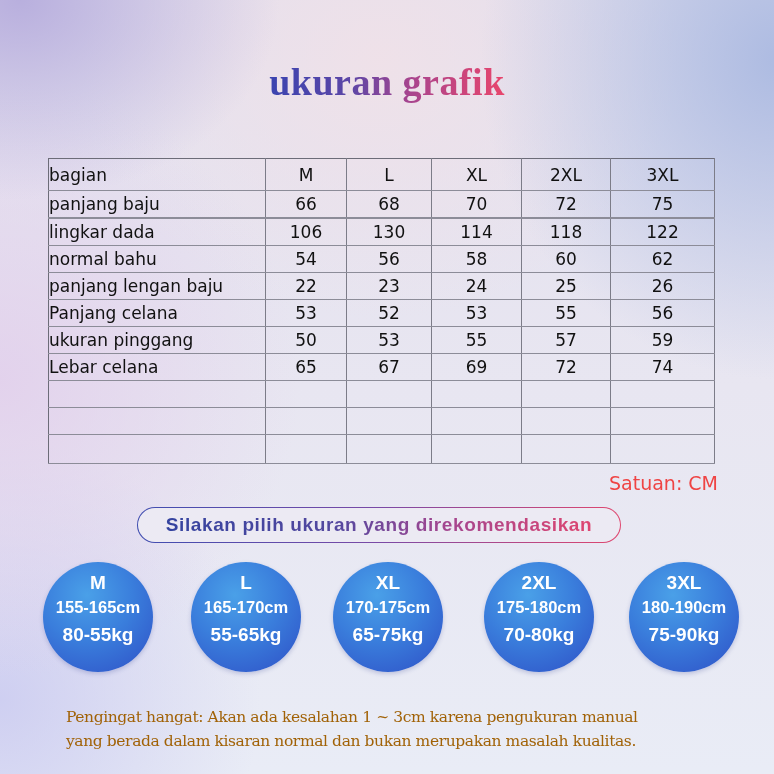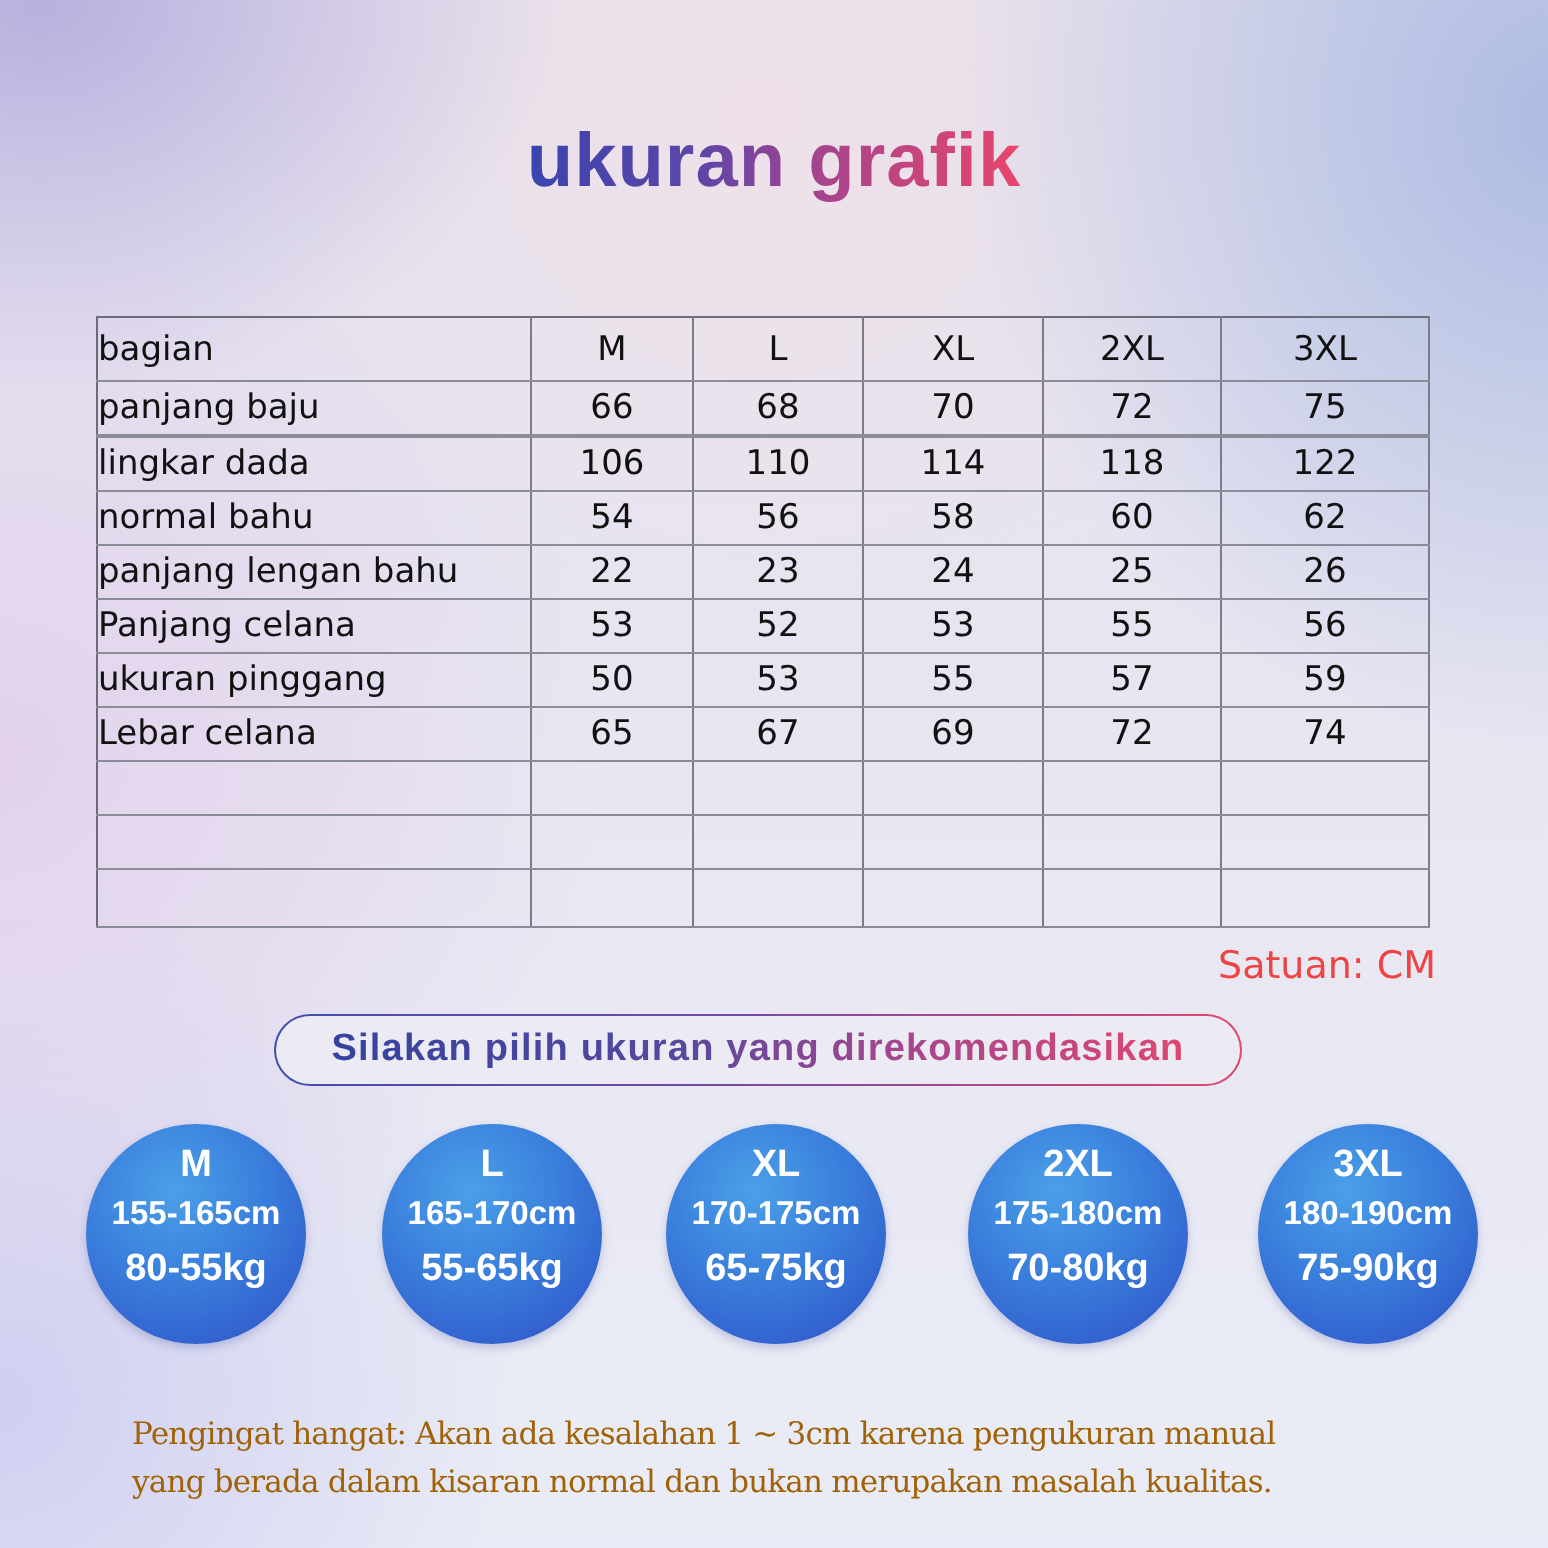--- a/index.html
+++ b/index.html
@@ -9,21 +9,21 @@
         radial-gradient(ellipse 260px 200px at 20px 0px, rgba(180,170,220,0.9), rgba(180,170,220,0) 100%),
         radial-gradient(ellipse 300px 320px at 780px 60px, rgba(170,185,225,0.95), rgba(170,185,225,0) 100%),
         radial-gradient(ellipse 300px 300px at 0px 380px, rgba(225,205,235,0.8), rgba(225,205,235,0) 100%),
         radial-gradient(ellipse 260px 260px at 0px 700px, rgba(200,200,240,0.8), rgba(200,200,240,0) 100%),
         radial-gradient(ellipse 300px 260px at 380px 60px, rgba(240,225,232,0.9), rgba(240,225,232,0) 100%),
         linear-gradient(180deg, #e3e0ee 0%, #e8e6f1 50%, #e9ecf6 100%);
       font-family: "Liberation Sans", sans-serif;
     }
     .title {
       position: absolute; left: 0; width: 774px; top: 60px; text-align: center;
-      font-family: Liberation Sans, sans-serif; font-weight: bold; font-size: 38px;
+      font-family: Liberation Serif, serif; font-weight: bold; font-size: 38px;
       letter-spacing: 0.5px;
     }
     .title span {
       background: linear-gradient(90deg, #3a44b0 0%, #5d46a6 35%, #a8448e 60%, #e8466c 100%);
       -webkit-background-clip: text; background-clip: text; color: transparent;
     }
     .size-table {
       position: absolute; left: 48px; top: 158px; width: 667px;
       border-collapse: collapse; border: 1px solid #6c6c78;
       font-family: "DejaVu Sans", sans-serif; font-size: 17px; color: #111;
@@ -94,35 +94,35 @@
     <td class="label">panjang baju</td>
     <td>66</td>
     <td>68</td>
     <td>70</td>
     <td>72</td>
     <td>75</td>
   </tr>
   <tr>
     <td class="label">lingkar dada</td>
     <td>106</td>
-    <td>110</td>
+    <td>130</td>
     <td>114</td>
     <td>118</td>
     <td>122</td>
   </tr>
   <tr>
     <td class="label">normal bahu</td>
     <td>54</td>
     <td>56</td>
     <td>58</td>
     <td>60</td>
     <td>62</td>
   </tr>
   <tr>
-    <td class="label">panjang lengan bahu</td>
+    <td class="label">panjang lengan baju</td>
     <td>22</td>
     <td>23</td>
     <td>24</td>
     <td>25</td>
     <td>26</td>
   </tr>
   <tr>
     <td class="label">Panjang celana</td>
     <td>53</td>
     <td>52</td>

